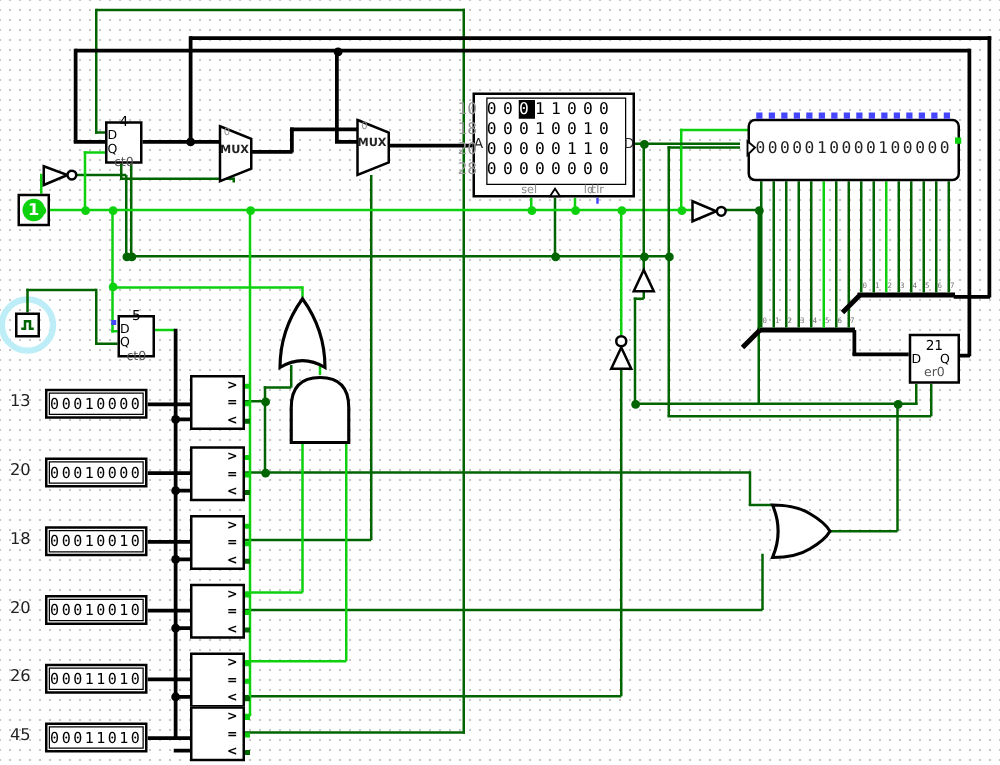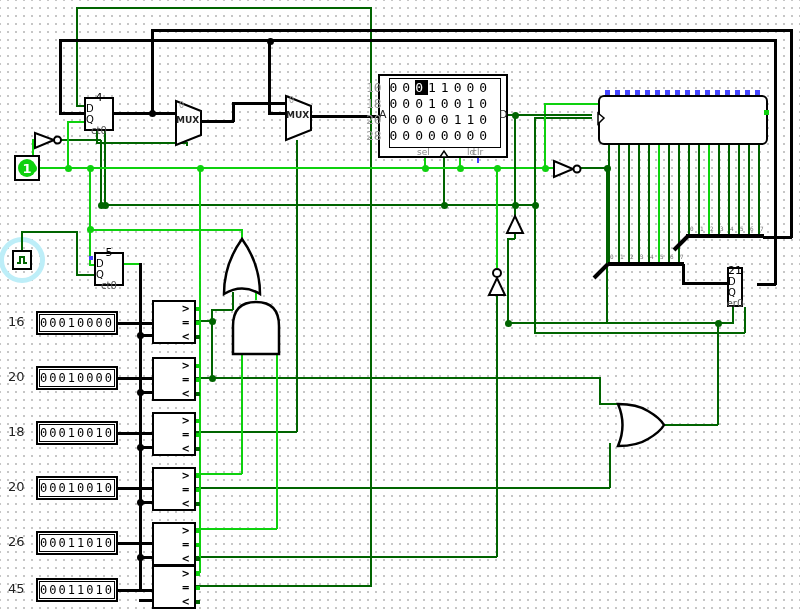--- a/index.html
+++ b/index.html
@@ -171,21 +171,21 @@
     <span class="sub">ct0</span>
   </div>
 
   <div class="box ff" style="left:94px;top:252px;width:30px;height:34px;">
     <span>5</span>
     <span class="dq">D Q</span>
     <span class="sub">ct0</span>
   </div>
   <div class="sq" style="left:89px;top:256px;width:4px;height:4px;background:#4646ff;"></div>
 
-  <div class="box ff" style="left:727px;top:267px;width:16px;height:40px;">
+  <div class="box ff" style="left:727px;top:267px;width:41px;height:40px;">
     <span>21</span>
     <span class="dq">D Q</span>
     <span class="sub">er0</span>
   </div>
 
   <svg style="left:175px;top:100px;" width="28" height="47">
     <polygon points="1,1 26,11 26,35 1,45" fill="#fff" stroke="#000" stroke-width="2"></polygon>
   </svg>
   <div class="lbl" style="left:179px;top:101px;font-size:8px;color:#999;">0</div>
   <div class="lbl" style="left:176px;top:115px;font-size:9px;font-weight:bold;">MUX</div>
@@ -207,20 +207,21 @@
       <div class="ramrow" style="left: 366px; top: 128px;"><span class="addr">28 </span><span style="letter-spacing: 5px;">0</span><span style="letter-spacing: 5px;">0</span><span style="letter-spacing: 5px;">0</span><span style="letter-spacing: 5px;">0</span><span style="letter-spacing: 5px;">0</span><span style="letter-spacing: 5px;">0</span><span style="letter-spacing: 5px;">0</span><span style="letter-spacing: 5px;">0</span></div>
     </div>
   <div class="lbl" style="left:417px;top:147px;font-size:9px;color:#888;">sel</div>
   <div class="lbl" style="left:456px;top:147px;font-size:9px;color:#888;padding-left:11px;">ld</div>
   <div class="lbl" style="left:472px;top:147px;font-size:9px;color:#888;">clr</div>
   <svg style="left:439px;top:150px;" width="10" height="8">
     <polygon points="1,7 9,7 5,1" fill="#fff" stroke="#000" stroke-width="1.5"></polygon>
   </svg>
 
   <div class="box" style="left:598px;top:95px;width:170px;height:50px;border-radius:6px;"></div>
+  <div class="lbl mono" style="left:602px;top:111px;width:162px;text-align:center;font-size:13px;letter-spacing:2px;">0000010000100000</div>
   <svg style="left:597px;top:112px;" width="9" height="13">
     <polygon points="1,1 7,6 1,12" fill="#fff" stroke="#000" stroke-width="1.5"></polygon>
   </svg>
   <div class="sq" style="left:764px;top:110px;width:5px;height:5px;background:#0ed10e;"></div>
   <div id="reg-pins">
       <div class="sq" style="left: 605px; top: 90px; width: 5px; height: 5px; background: rgb(70, 70, 255);"></div>
       <div class="sq" style="left: 615px; top: 90px; width: 5px; height: 5px; background: rgb(70, 70, 255);"></div>
       <div class="sq" style="left: 625px; top: 90px; width: 5px; height: 5px; background: rgb(70, 70, 255);"></div>
       <div class="sq" style="left: 635px; top: 90px; width: 5px; height: 5px; background: rgb(70, 70, 255);"></div>
       <div class="sq" style="left: 645px; top: 90px; width: 5px; height: 5px; background: rgb(70, 70, 255);"></div>
@@ -281,21 +282,21 @@
     <path d="M3,58 Q3,28 21,3 Q39,28 39,58 Q21,47 3,58 Z" fill="#fff" stroke="#000" stroke-width="2.5"></path>
   </svg>
   <svg style="left:229px;top:298px;" width="54" height="58">
     <path d="M4,56 L4,28 Q4,4 27,4 Q50,4 50,28 L50,56 Z" fill="#fff" stroke="#000" stroke-width="2.5"></path>
   </svg>
   <svg style="left:615px;top:402px;" width="52" height="47">
     <path d="M3,2 Q22,2 33,9 Q45,16 49,23 Q45,30 33,37 Q22,44 3,44 Q12,23 3,2 Z" fill="#fff" stroke="#000" stroke-width="2.5"></path>
   </svg>
 
   <div id="pin-rows">
-      <div class="lbl" style="left: 8px; top: 314px; font-size: 13px;">16</div>
+      <div class="lbl" style="left: 8px; top: 314px; font-size: 13px;">13</div>
       <div class="pinbox" style="left: 36px; top: 311px; width: 82px; height: 24px;">
         <div class="inner">00010000</div>
       </div>
       <div class="lbl" style="left: 8px; top: 369px; font-size: 13px;">20</div>
       <div class="pinbox" style="left: 36px; top: 366px; width: 82px; height: 24px;">
         <div class="inner">00010000</div>
       </div>
       <div class="lbl" style="left: 8px; top: 424px; font-size: 13px;">18</div>
       <div class="pinbox" style="left: 36px; top: 421px; width: 82px; height: 24px;">
         <div class="inner">00010010</div>

